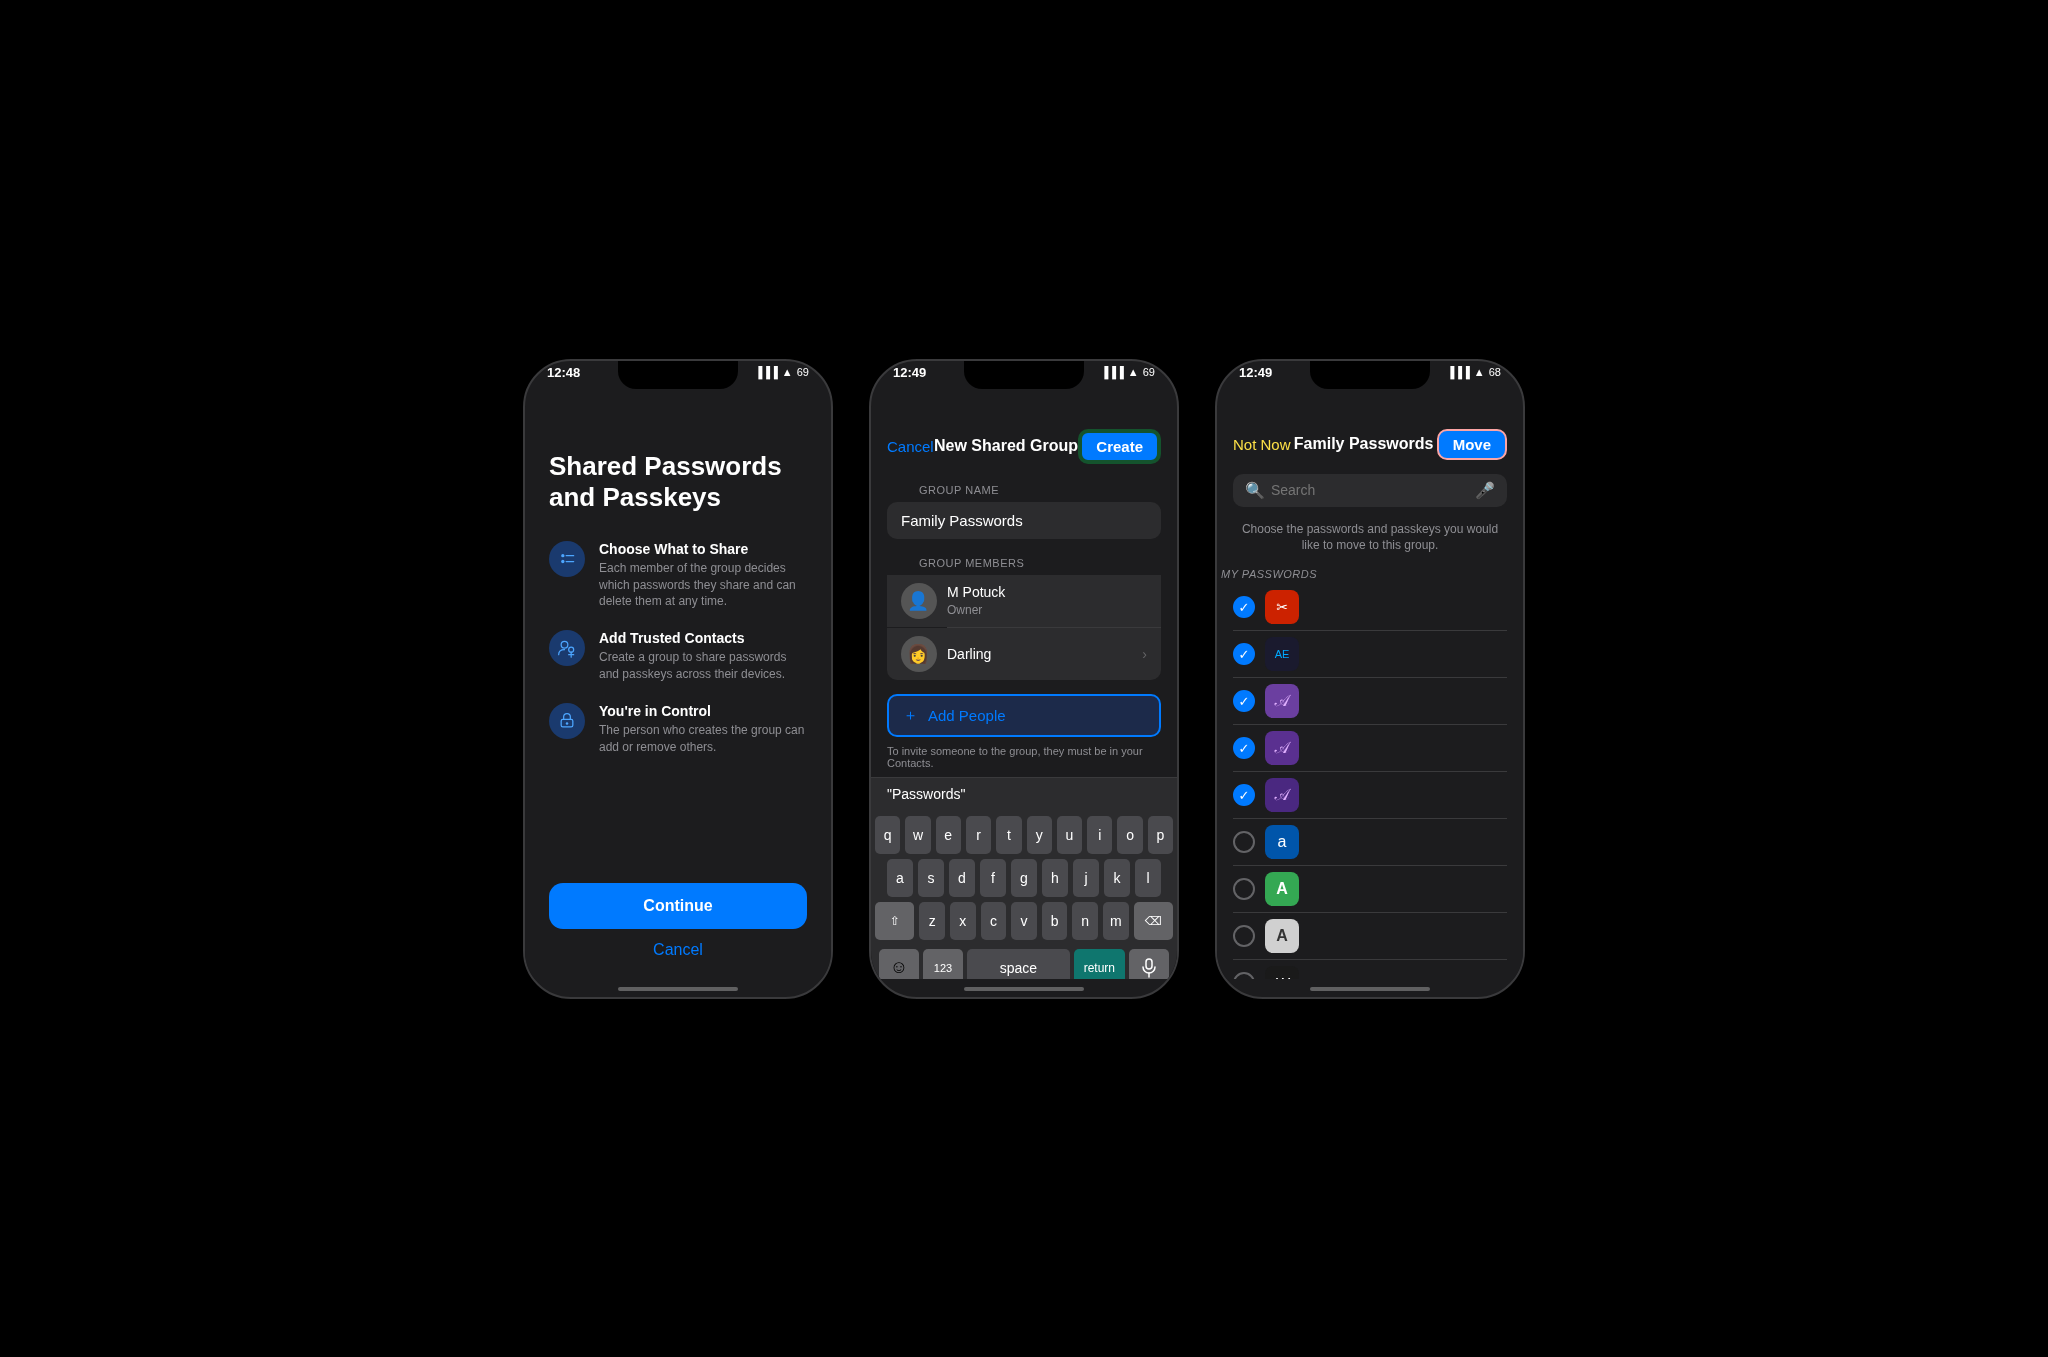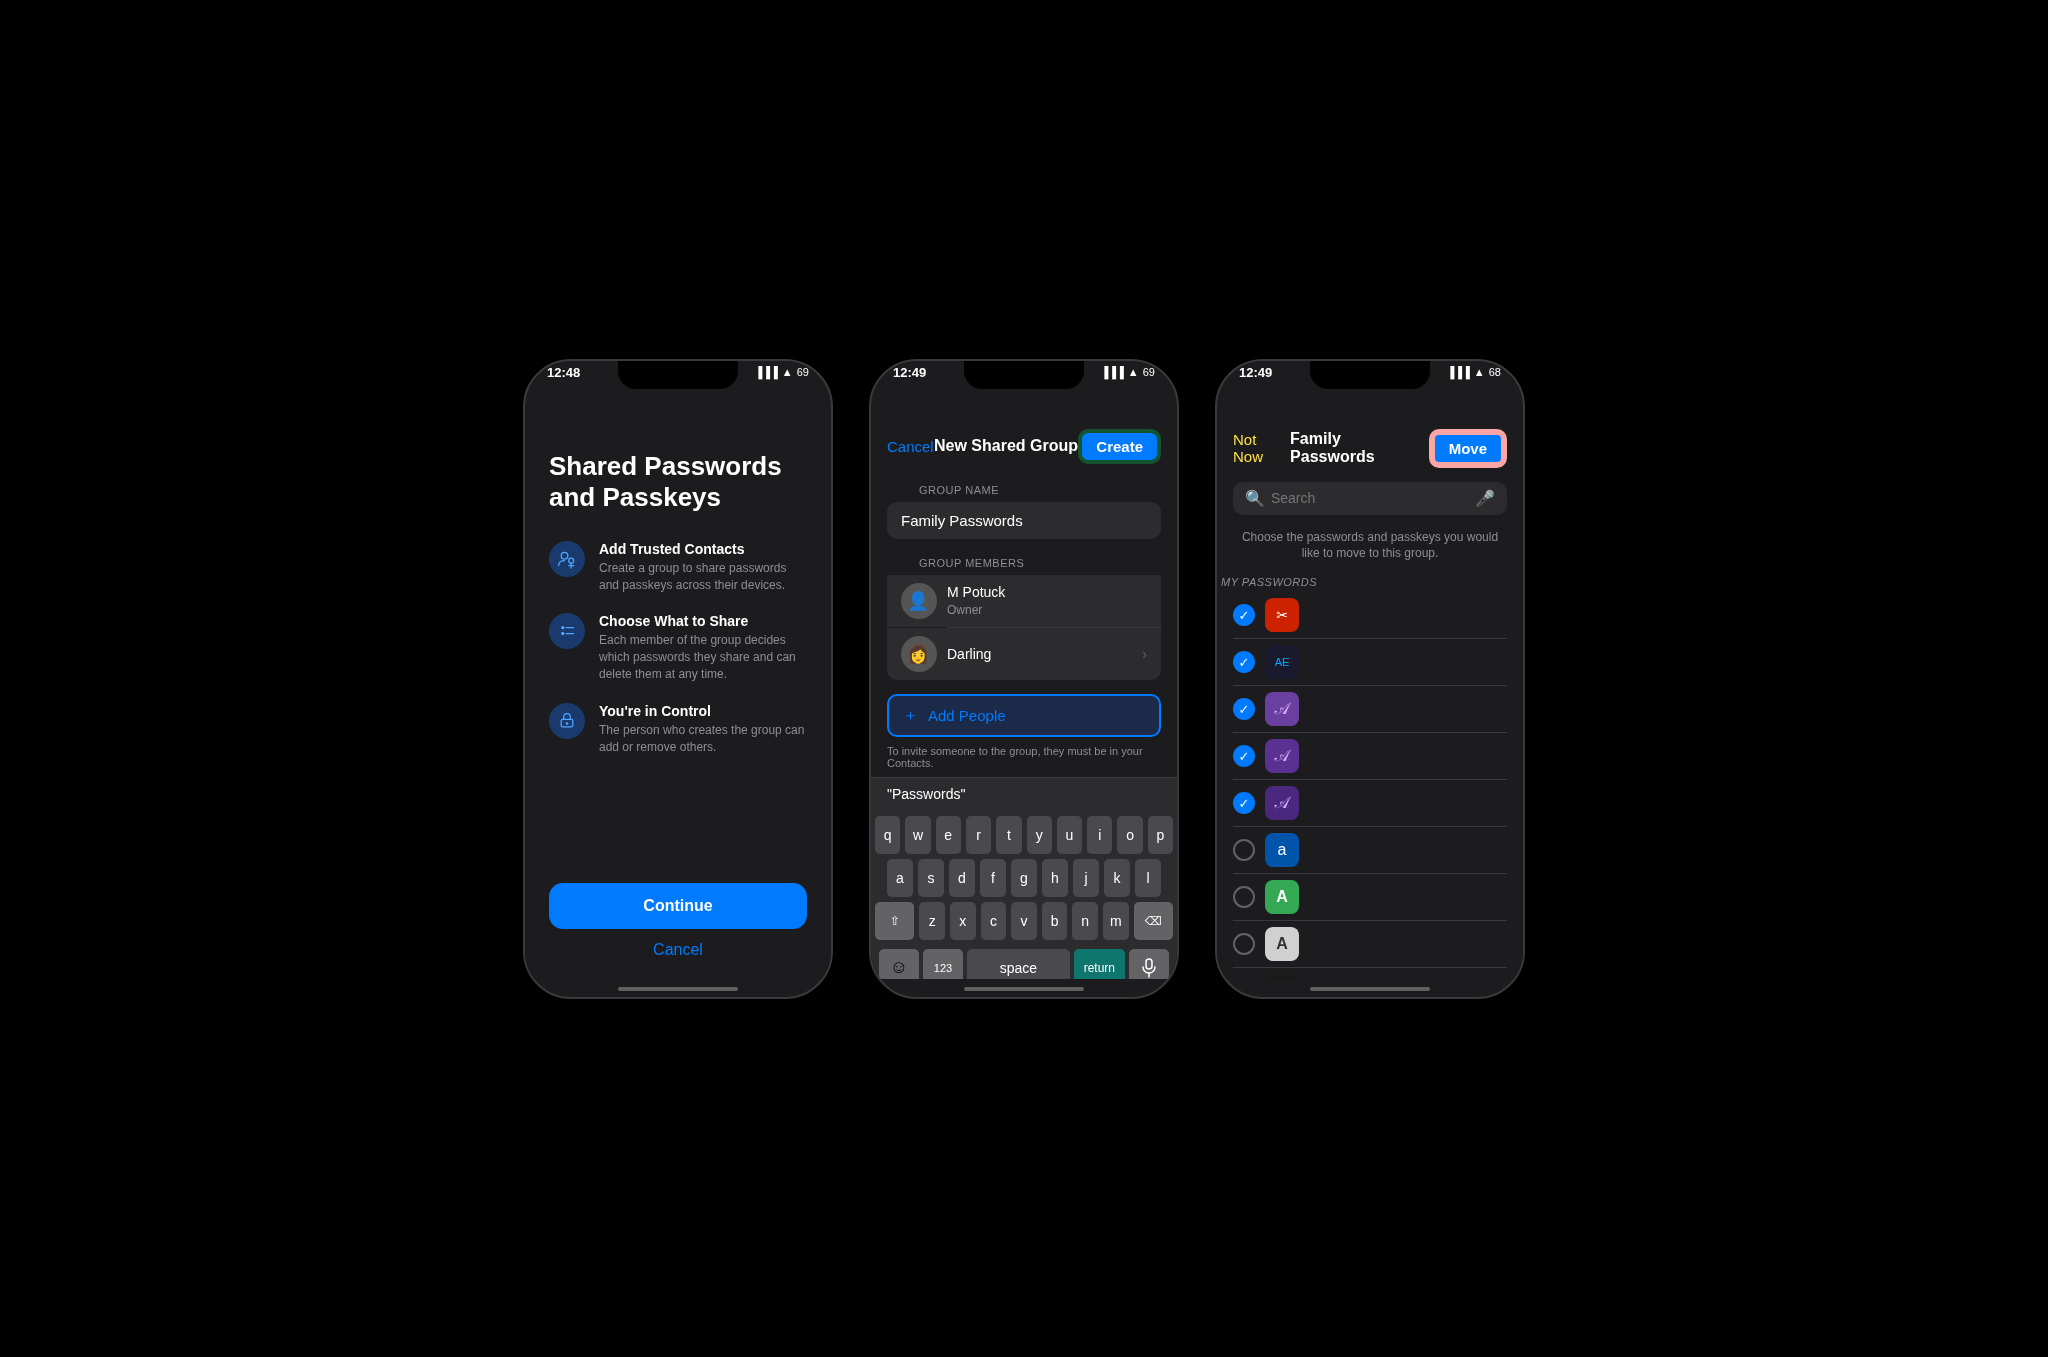--- a/index.html
+++ b/index.html
@@ -347,21 +347,21 @@
       flex-direction: column;
     }
     .nav-notnow {
       color: #fde047;
       font-size: 15px;
       cursor: pointer;
     }
     .nav-move {
       background: #007aff;
       color: #fff;
-      border: 6px solid #fca5a5;
+      border: 2px solid #fca5a5;
       border-radius: 10px;
       padding: 5px 14px;
       font-size: 15px;
       font-weight: 600;
       cursor: pointer;
     }
     .search-bar {
       display: flex;
       align-items: center;
       background: #2c2c2e;
@@ -437,49 +437,49 @@
       <div class="status-icons">
         <span>▐▐▐</span>
         <span>▲</span>
         <span>69</span>
       </div>
     </div>
     <div class="phone-notch"></div>
     <div class="phone-content">
       <div class="phone1-content">
         <h1 class="phone1-title">Shared Passwords<br>and Passkeys</h1>
+
+        <div class="feature-item">
+          <div class="feature-icon">
+            <svg viewBox="0 0 24 24" fill="none">
+              <circle cx="7" cy="8" r="2" fill="#4da6ff"></circle>
+              <line x1="11" y1="8" x2="20" y2="8" stroke="#4da6ff" stroke-width="1.5" stroke-linecap="round"></line>
+              <circle cx="7" cy="15" r="2" fill="#4da6ff"></circle>
+              <line x1="11" y1="15" x2="20" y2="15" stroke="#4da6ff" stroke-width="1.5" stroke-linecap="round"></line>
+            </svg>
+          </div>
+          <div class="feature-text">
+            <h3>Choose What to Share</h3>
+            <p>Each member of the group decides which passwords they share and can delete them at any time.</p>
+          </div>
+        </div>
 
         <div class="feature-item">
           <div class="feature-icon">
             <svg viewBox="0 0 24 24" fill="none">
               <circle cx="9" cy="8" r="4" stroke="#4da6ff" stroke-width="1.5"></circle>
               <path d="M2 20c0-4 3-6 7-6" stroke="#4da6ff" stroke-width="1.5" stroke-linecap="round"></path>
               <circle cx="17" cy="14" r="3" stroke="#4da6ff" stroke-width="1.5"></circle>
               <path d="M14 20h6" stroke="#4da6ff" stroke-width="1.5" stroke-linecap="round"></path>
               <path d="M17 17v6" stroke="#4da6ff" stroke-width="1.5" stroke-linecap="round"></path>
             </svg>
           </div>
           <div class="feature-text">
             <h3>Add Trusted Contacts</h3>
             <p>Create a group to share passwords and passkeys across their devices.</p>
-          </div>
-        </div>
-
-        <div class="feature-item">
-          <div class="feature-icon">
-            <svg viewBox="0 0 24 24" fill="none">
-              <circle cx="7" cy="8" r="2" fill="#4da6ff"></circle>
-              <line x1="11" y1="8" x2="20" y2="8" stroke="#4da6ff" stroke-width="1.5" stroke-linecap="round"></line>
-              <circle cx="7" cy="15" r="2" fill="#4da6ff"></circle>
-              <line x1="11" y1="15" x2="20" y2="15" stroke="#4da6ff" stroke-width="1.5" stroke-linecap="round"></line>
-            </svg>
-          </div>
-          <div class="feature-text">
-            <h3>Choose What to Share</h3>
-            <p>Each member of the group decides which passwords they share and can delete them at any time.</p>
           </div>
         </div>
 
         <div class="feature-item">
           <div class="feature-icon">
             <svg viewBox="0 0 24 24" fill="none">
               <rect x="5" y="10" width="14" height="9" rx="2" stroke="#4da6ff" stroke-width="1.5"></rect>
               <path d="M8 10V7a4 4 0 018 0v3" stroke="#4da6ff" stroke-width="1.5" stroke-linecap="round"></path>
               <circle cx="12" cy="15" r="1.5" fill="#4da6ff"></circle>
             </svg>

